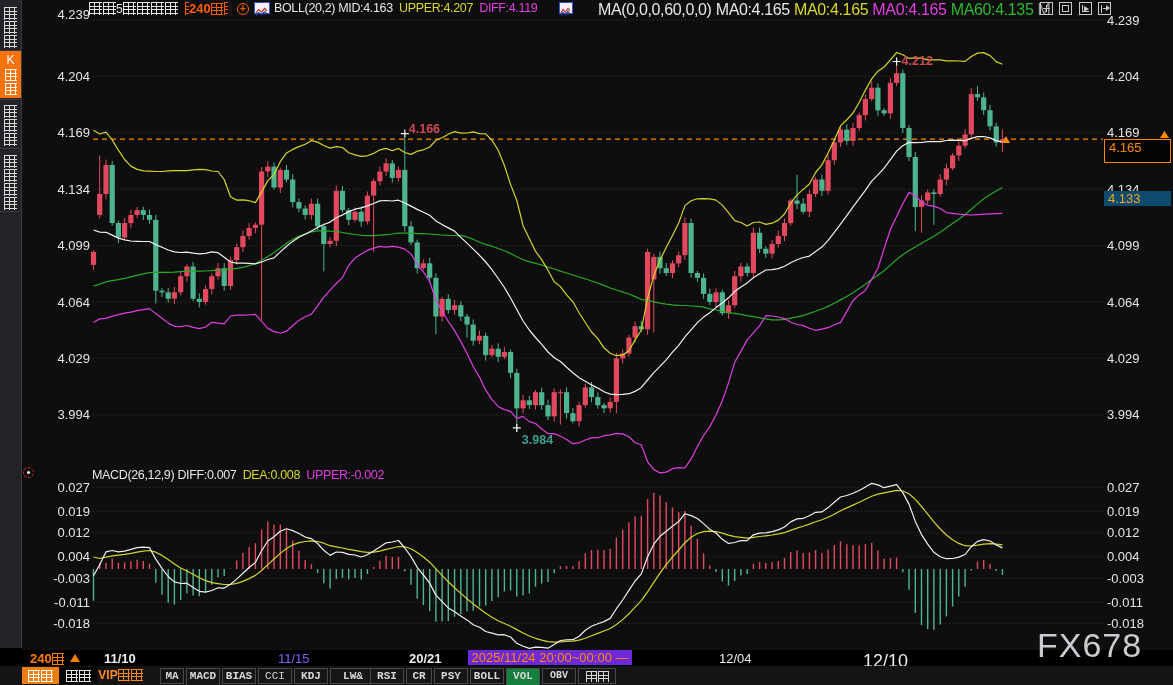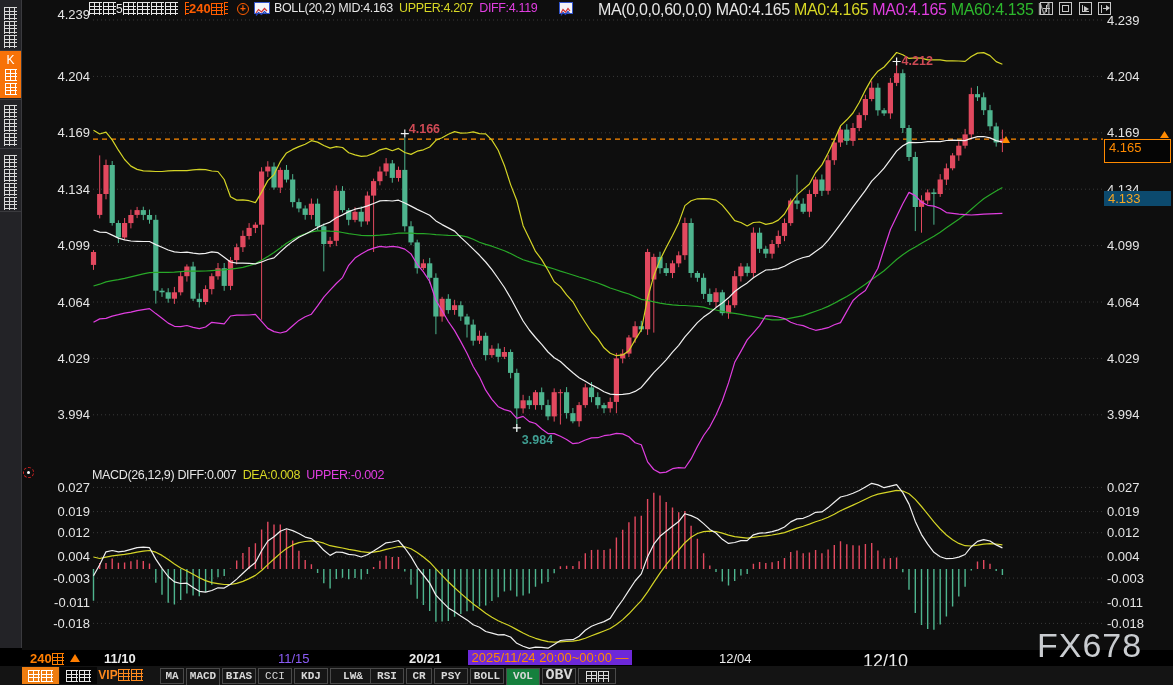--- a/index.html
+++ b/index.html
@@ -283,15 +283,15 @@
     <span class="abs" style="left:186px;top:2px;width:34px;height:32px;background:#161616;border:1px solid #4a4a4a;color:#d8d8d8;font-family:'Liberation Mono',monospace;font-weight:bold;font-size:11px;text-align:center;line-height:14px">MACD</span>
     <span class="abs" style="left:222px;top:2px;width:34px;height:16px;background:#161616;border:1px solid #4a4a4a;color:#d8d8d8;font-family:'Liberation Mono',monospace;font-weight:bold;font-size:11px;text-align:center;line-height:14px">BIAS</span>
     <span class="abs" style="left:258px;top:2px;width:34px;height:16px;background:#161616;border:1px solid #4a4a4a;color:#d8d8d8;font-family:'Liberation Mono',monospace;font-weight:normal;font-size:11px;text-align:center;line-height:14px">CCI</span>
     <span class="abs" style="left:294px;top:2px;width:34px;height:16px;background:#161616;border:1px solid #4a4a4a;color:#d8d8d8;font-family:'Liberation Mono',monospace;font-weight:bold;font-size:11px;text-align:center;line-height:14px">KDJ</span>
     <span class="abs" style="left:330px;top:2px;width:46px;height:16px;background:#161616;border:1px solid #4a4a4a;color:#d8d8d8;font-family:'Liberation Mono',monospace;font-weight:bold;font-size:11px;text-align:center;line-height:14px">LW&amp;</span>
     <span class="abs" style="left:370px;top:2px;width:34px;height:16px;background:#161616;border:1px solid #4a4a4a;color:#d8d8d8;font-family:'Liberation Mono',monospace;font-weight:bold;font-size:11px;text-align:center;line-height:14px">RSI</span>
     <span class="abs" style="left:406px;top:2px;width:26px;height:16px;background:#161616;border:1px solid #4a4a4a;color:#d8d8d8;font-family:'Liberation Mono',monospace;font-weight:bold;font-size:11px;text-align:center;line-height:14px">CR</span>
     <span class="abs" style="left:434px;top:2px;width:34px;height:16px;background:#161616;border:1px solid #4a4a4a;color:#d8d8d8;font-family:'Liberation Mono',monospace;font-weight:bold;font-size:11px;text-align:center;line-height:14px">PSY</span>
     <span class="abs" style="left:470px;top:2px;width:34px;height:16px;background:#161616;border:1px solid #4a4a4a;color:#d8d8d8;font-family:'Liberation Mono',monospace;font-weight:bold;font-size:11px;text-align:center;line-height:14px">BOLL</span>
     <span class="abs" style="left:506px;top:2px;width:34px;height:28px;background:#15803d;border:1px solid #4a4a4a;color:#d8d8d8;font-family:'Liberation Mono',monospace;font-weight:bold;font-size:11px;text-align:center;line-height:14px">VOL</span>
-    <span class="abs" style="left:542px;top:2px;width:34px;height:16px;background:#161616;border:1px solid #4a4a4a;color:#d8d8d8;font-family:'Liberation Mono',monospace;font-weight:bold;font-size:15px;text-align:center;line-height:14px">OBV</span>
+    <span class="abs" style="left:542px;top:2px;width:34px;height:16px;background:#161616;border:1px solid #4a4a4a;color:#d8d8d8;font-family:'Liberation Mono',monospace;font-weight:bold;font-size:10px;text-align:center;line-height:14px">OBV</span>
     <span class="abs" style="left:578px;top:2px;width:38px;height:16px;background:#161616;border:1px solid #4a4a4a;color:#d8d8d8;text-align:center;line-height:12px;--g:#d8d8d8"><i class="c" style="width:11px;height:11px"></i><i class="c" style="width:11px;height:11px"></i></span>
   </div>
 <div class="abs" style="left:1037px;top:626px;color:#c9ccd0;font-size:34px;letter-spacing:1px">FX678</div>
 </body></html>

